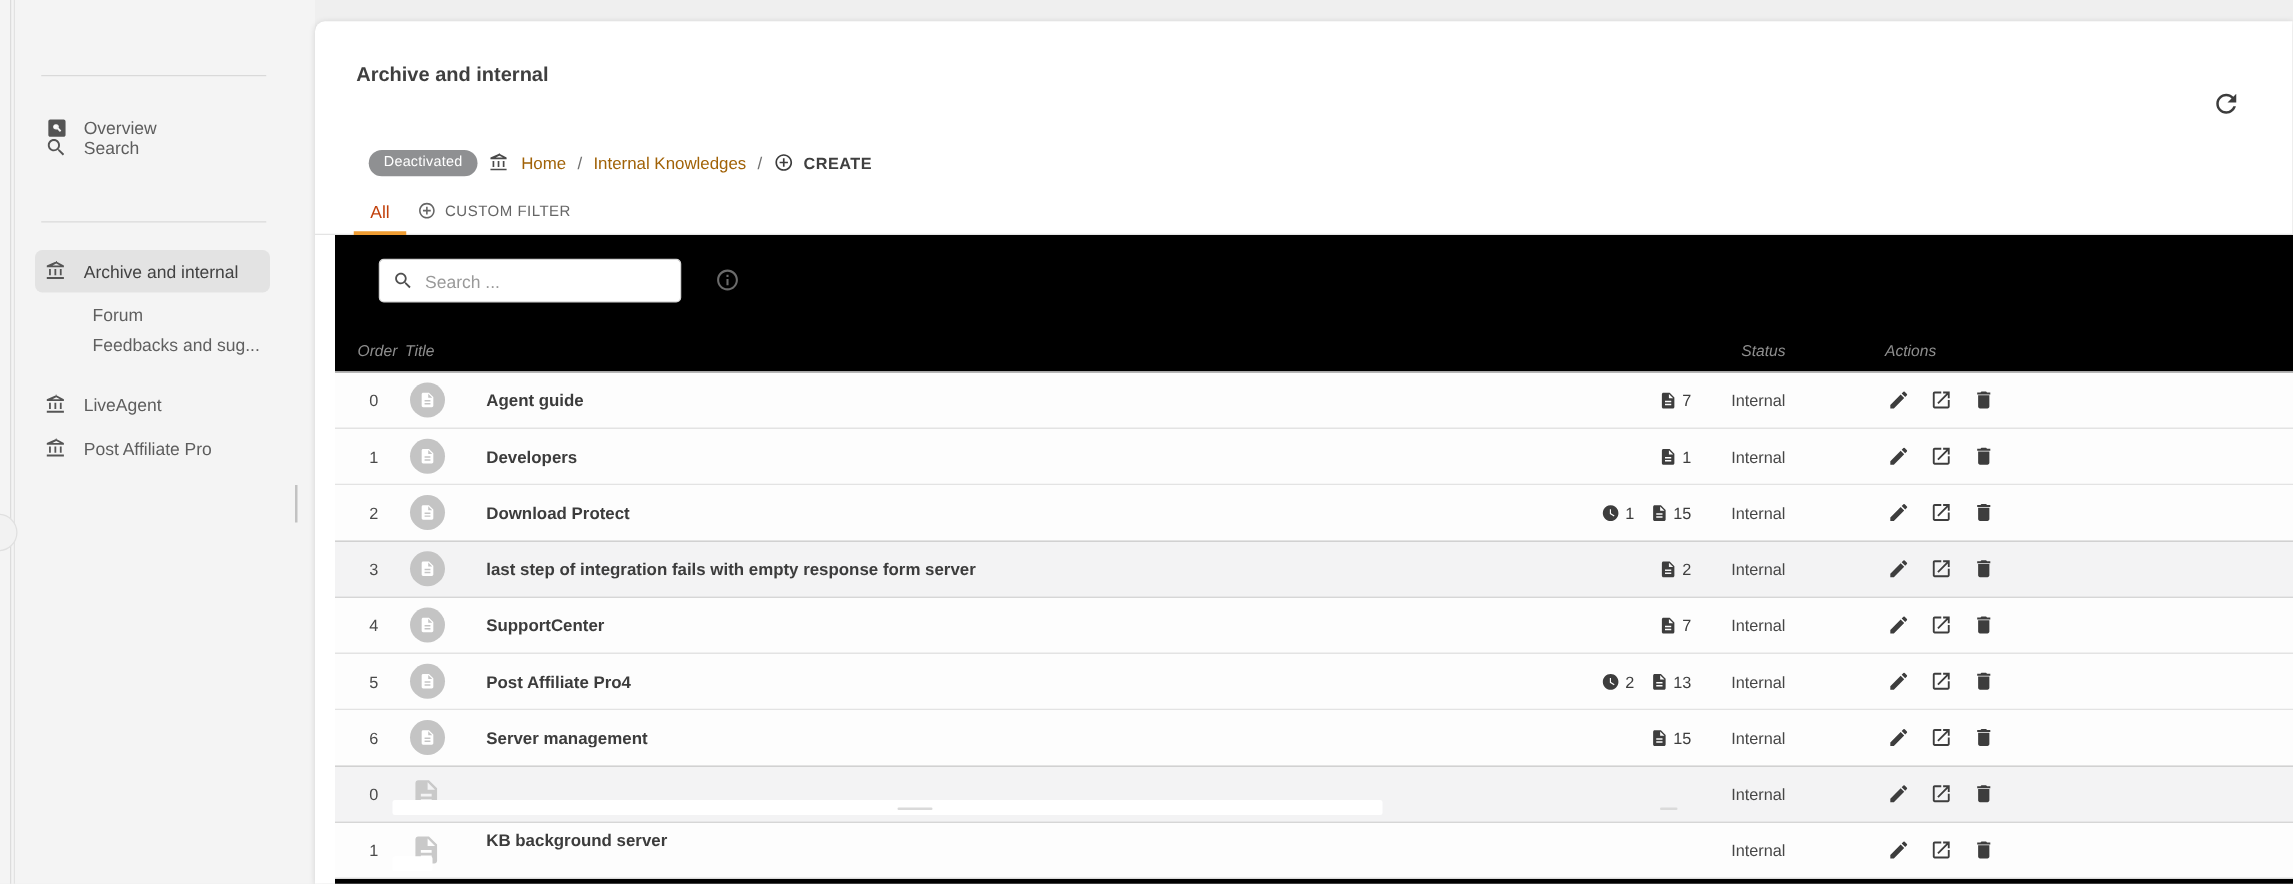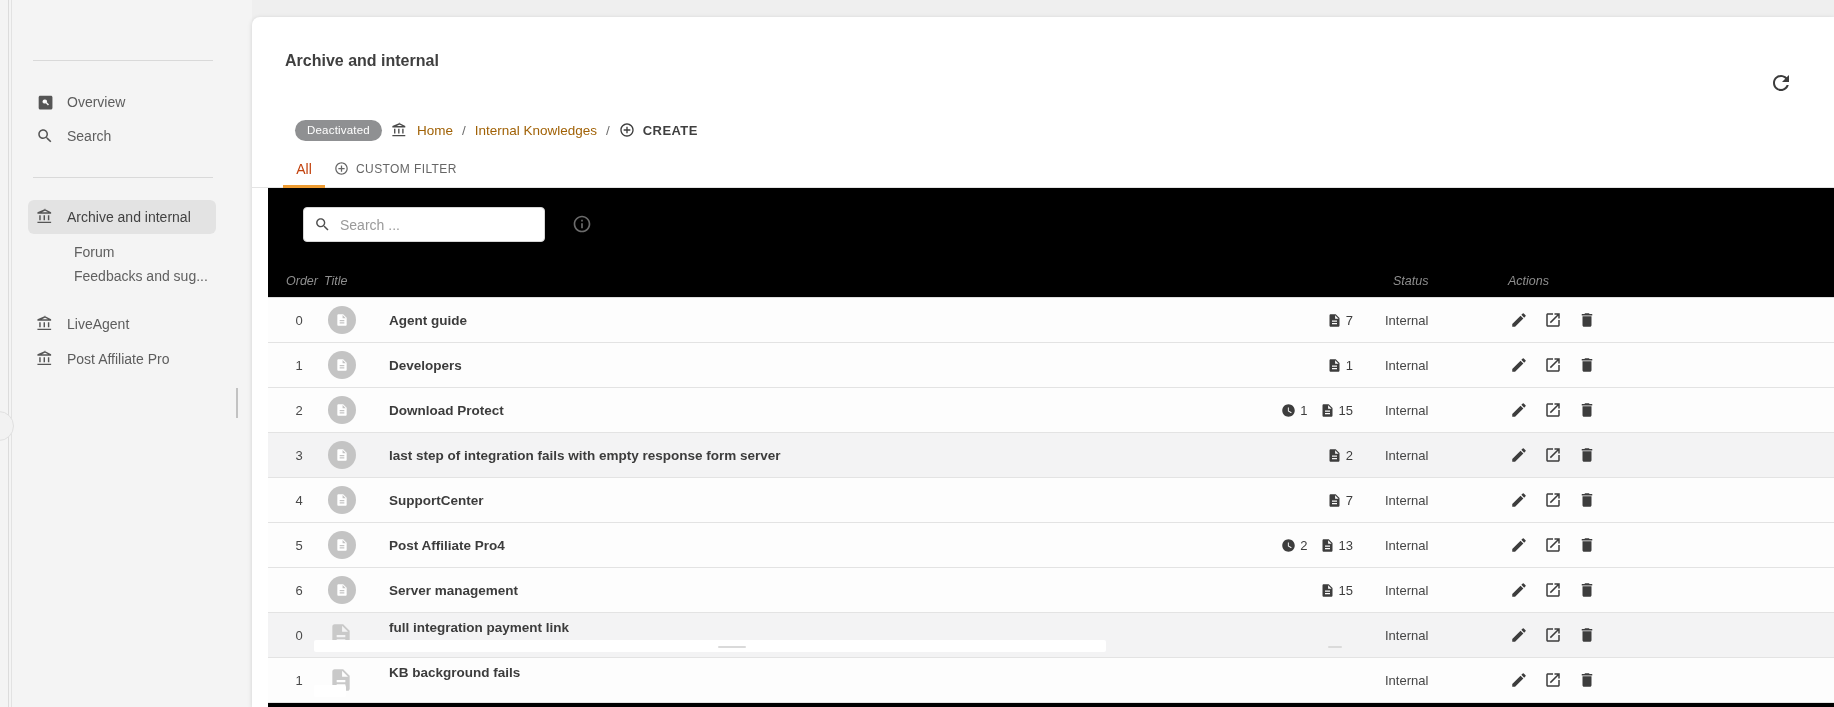--- a/index.html
+++ b/index.html
@@ -109,21 +109,21 @@
 
   <div class="sb-item" style="top:89px">
     <span class="ic">
         <svg viewBox="0 0 24 24" width="18" height="18">
           <path fill="currentColor" d="M19 3H5c-1.1 0-2 .9-2 2v14c0 1.1.9 2 2 2h14c1.1 0 2-.9 2-2V5c0-1.1-.9-2-2-2zm-7.5 5c1.38 0 2.5 1.12 2.5 2.5 0 .41-.11.79-.28 1.14l2.82 2.81-1.42 1.42-2.81-2.82c-.35.17-.73.28-1.14.28C9.12 13.33 8 12.21 8 10.83S9.12 8 10.5 8z" transform="translate(.5 .5) scale(1.02)"></path>
           <circle cx="11.1" cy="11" r="1.7" fill="#fff"></circle>
         </svg>
       </span>
     <span>Overview</span>
   </div>
-  <div class="sb-item" style="top:123px">
+  <div class="sb-item" style="top:105px">
     <span class="ic">
         <svg viewBox="0 0 24 24" width="100%" height="100%">
           <path fill="currentColor" d="M15.5 14h-.79l-.28-.27C15.41 12.59 16 11.11 16 9.5 16 5.91 13.09 3 9.5 3S3 5.91 3 9.5 5.91 16 9.5 16c1.61 0 3.09-.59 4.23-1.57l.27.28v.79l5 4.99L20.49 19l-4.99-5zm-6 0C7.01 14 5 11.99 5 9.5S7.01 5 9.5 5 14 7.01 14 9.5 11.99 14 9.5 14z"></path>
         </svg>
       </span>
     <span>Search</span>
   </div>
 
   <div class="sb-divider" style="top:177px"></div>
 
@@ -559,21 +559,20 @@
   <div class="row shaded type-doc strip-long">
     <span class="cell-order">0</span>
     <span>
 
       <span class="plain-doc">
               <svg viewBox="0 0 24 24" width="26" height="28">
                 <path fill="currentColor" d="M14 2H6c-1.1 0-1.99.9-1.99 2L4 20c0 1.1.89 2 1.99 2H18c1.1 0 2-.9 2-2V8l-6-6zm2 16H8v-2h8v2zm0-4H8v-2h8v2zm-3-5V3.5L18.5 9H13z"></path>
               </svg>
             </span>
     </span>
-    <span class="cell-title">full integration payment link</span>
     <span class="cell-badges">
       
       
     </span>
     <span></span>
     <span class="cell-status">Internal</span>
     <span class="cell-actions">
       <button class="act-btn">
         <span><svg viewBox="0 0 24 24" width="18" height="18">
                   <path fill="currentColor" d="M3 17.25V21h3.75L17.81 9.94l-3.75-3.75L3 17.25zM20.71 7.04c.39-.39.39-1.02 0-1.41l-2.34-2.34a.9959.9959 0 0 0-1.41 0l-1.83 1.83 3.75 3.75 1.84-1.83z"></path>
@@ -598,21 +597,21 @@
   <div class="row type-doc strip-short">
     <span class="cell-order">1</span>
     <span>
 
       <span class="plain-doc">
               <svg viewBox="0 0 24 24" width="26" height="28">
                 <path fill="currentColor" d="M14 2H6c-1.1 0-1.99.9-1.99 2L4 20c0 1.1.89 2 1.99 2H18c1.1 0 2-.9 2-2V8l-6-6zm2 16H8v-2h8v2zm0-4H8v-2h8v2zm-3-5V3.5L18.5 9H13z"></path>
               </svg>
             </span>
     </span>
-    <span class="cell-title">KB background fails</span>
+    <span class="cell-title">KB background server</span>
     <span class="cell-badges">
       
       
     </span>
     <span></span>
     <span class="cell-status">Internal</span>
     <span class="cell-actions">
       <button class="act-btn">
         <span><svg viewBox="0 0 24 24" width="18" height="18">
                   <path fill="currentColor" d="M3 17.25V21h3.75L17.81 9.94l-3.75-3.75L3 17.25zM20.71 7.04c.39-.39.39-1.02 0-1.41l-2.34-2.34a.9959.9959 0 0 0-1.41 0l-1.83 1.83 3.75 3.75 1.84-1.83z"></path>

